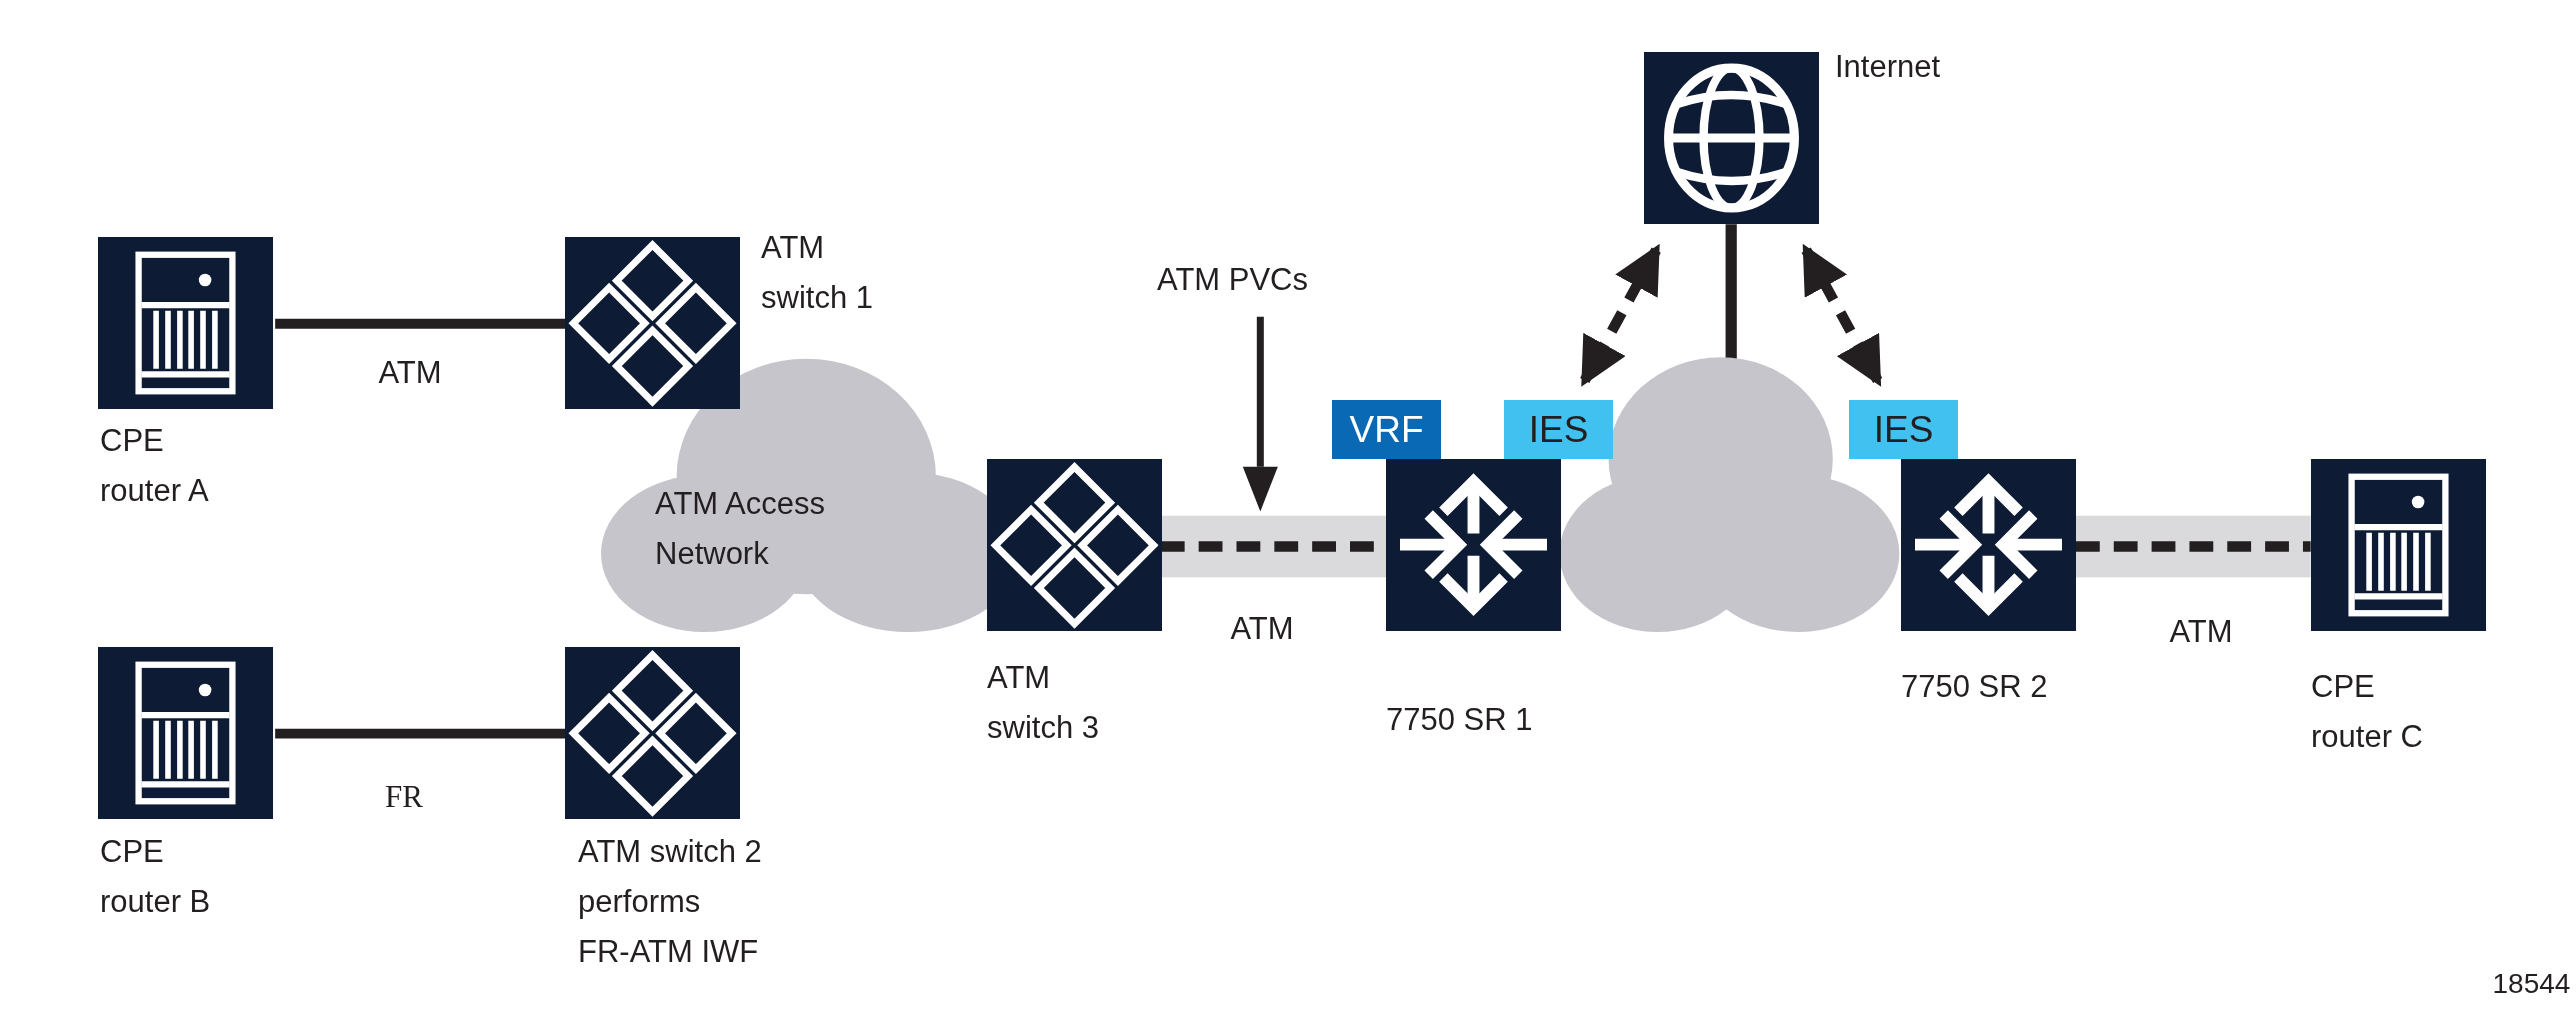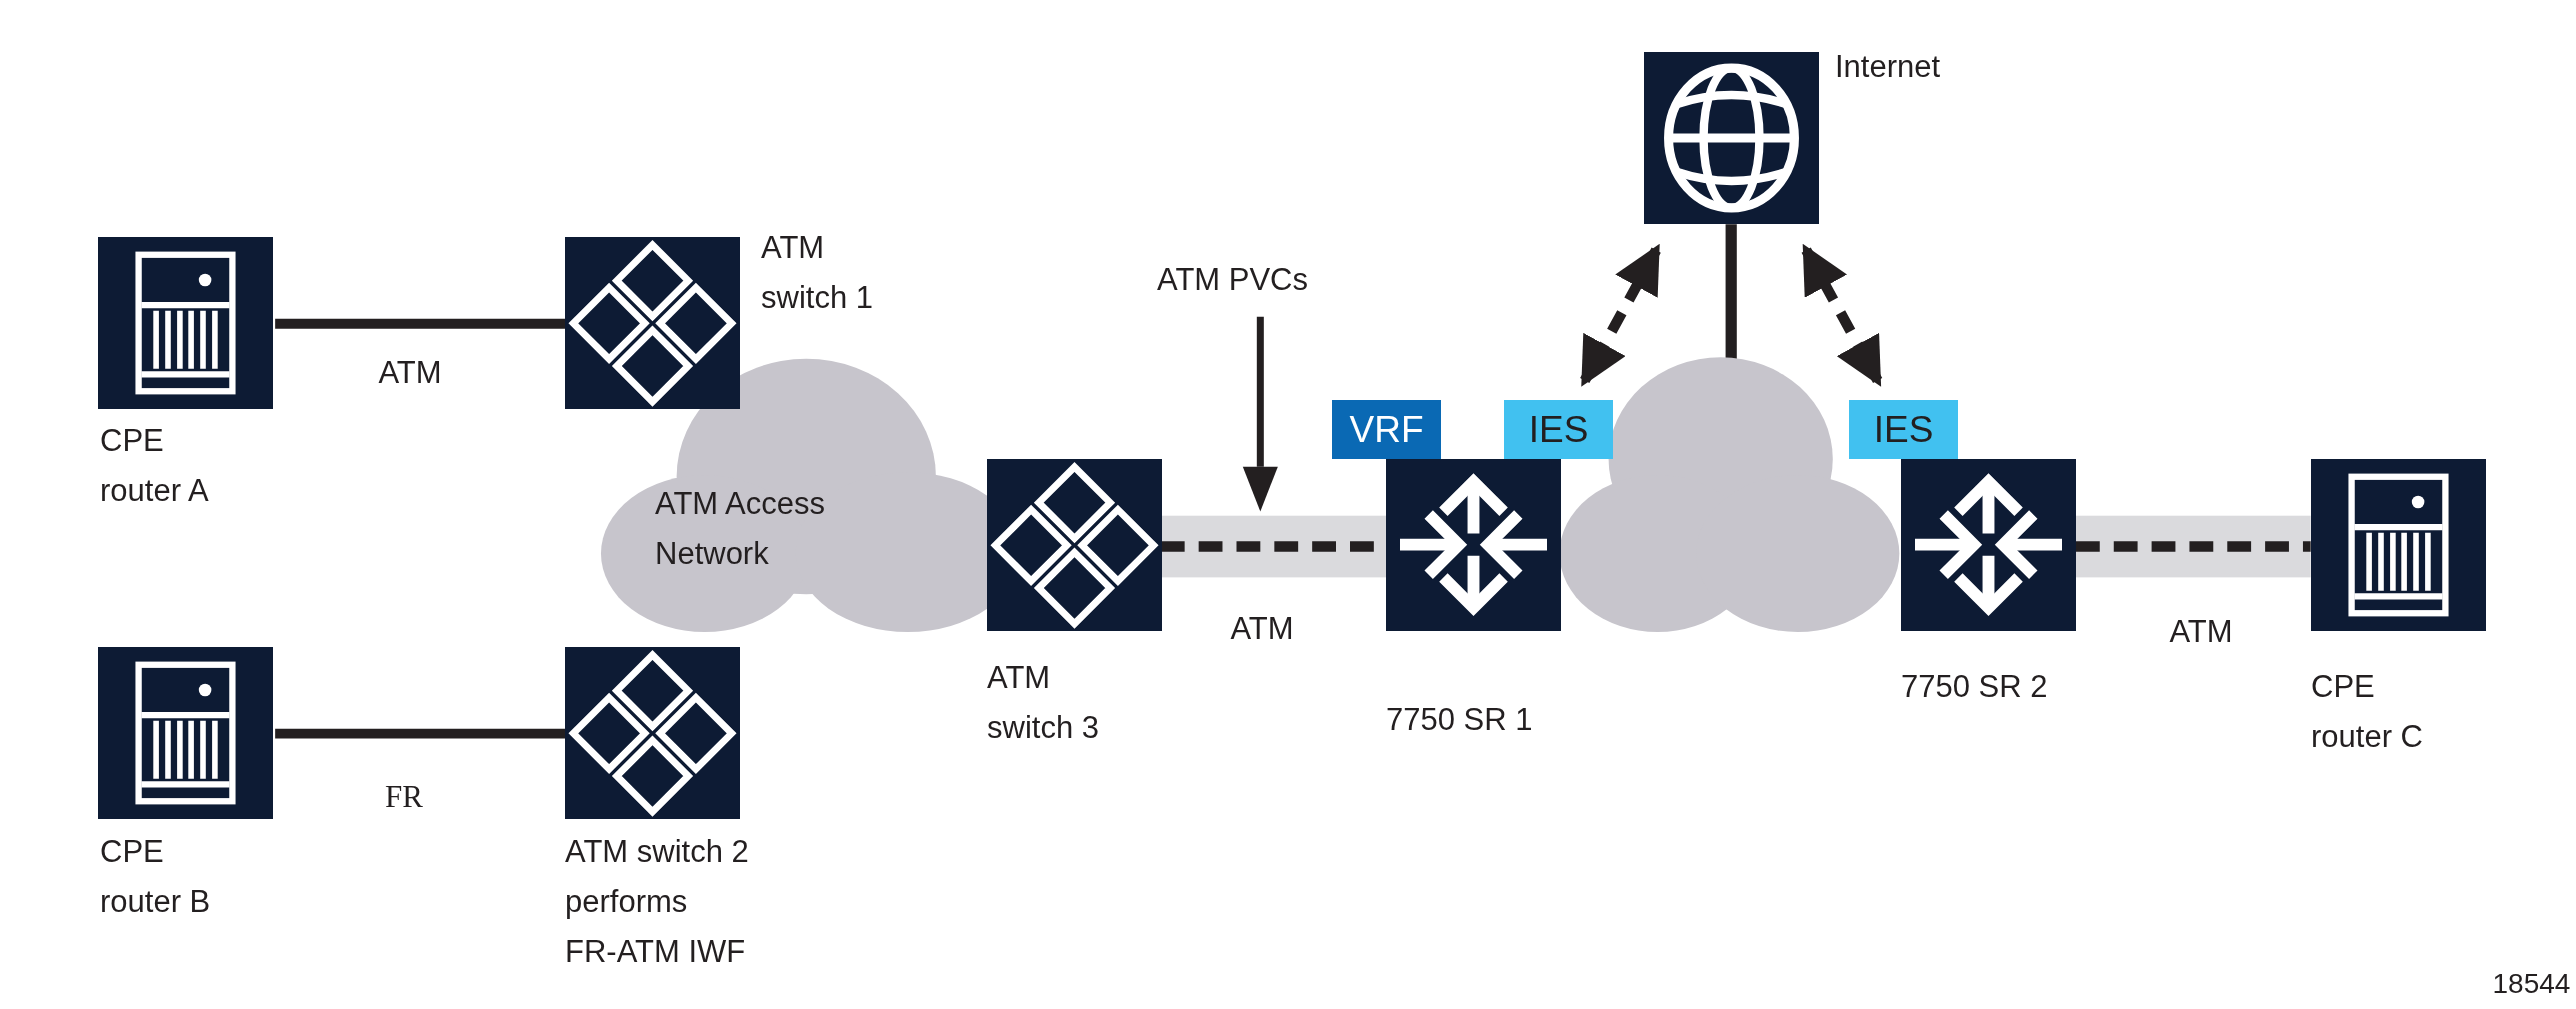--- a/index.html
+++ b/index.html
@@ -184,21 +184,21 @@
   <div class="badge badge-ies" style="left:1849px; top:400px;">
     <span>IES</span>
   </div>
 
   <div class="label" style="left:100px; top:416px;">CPE
 router A</div>
   <div class="label" style="left:761px; top:223px;">ATM
 switch 1</div>
   <div class="label" style="left:100px; top:827px;">CPE
 router B</div>
-  <div class="label" style="left:565px; top:827px;">ATM switch 2
+  <div class="label" style="left:578px; top:827px;">ATM switch 2
 performs
 FR-ATM IWF</div>
   <div class="label" style="left:987px; top:653px;">ATM
 switch 3</div>
   <div class="label" style="left:1386px; top:659px;margin-top:36px;">7750 SR 1</div>
   <div class="label" style="left:1901px; top:662px;">7750 SR 2</div>
   <div class="label" style="left:2311px; top:662px;">CPE
 router C</div>
   <div class="label" style="left:1835px; top:42px;">Internet</div>
 

